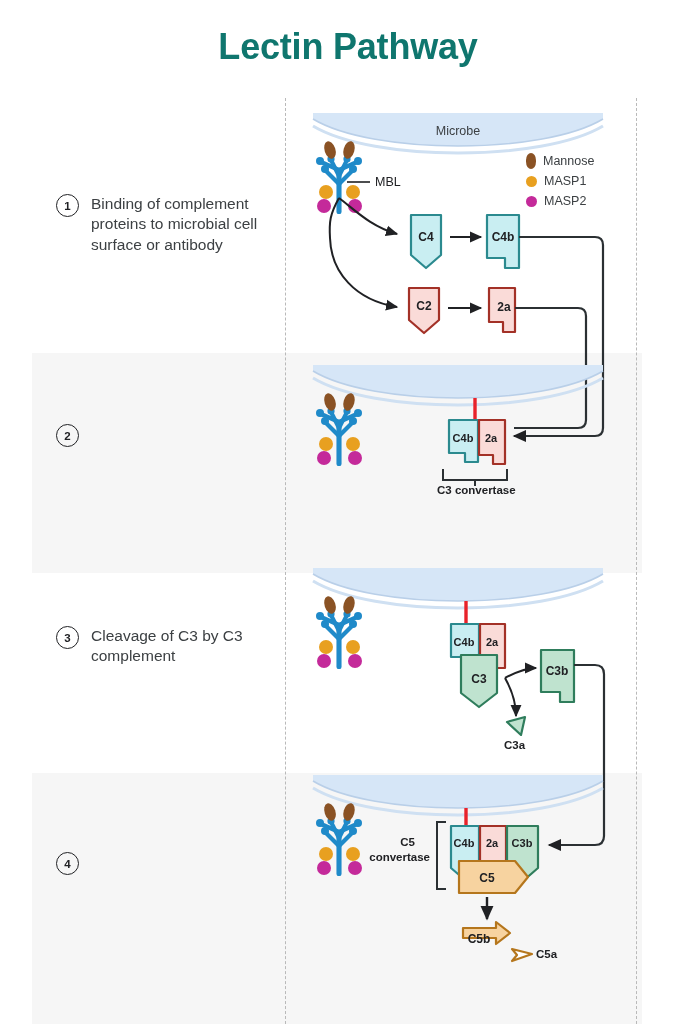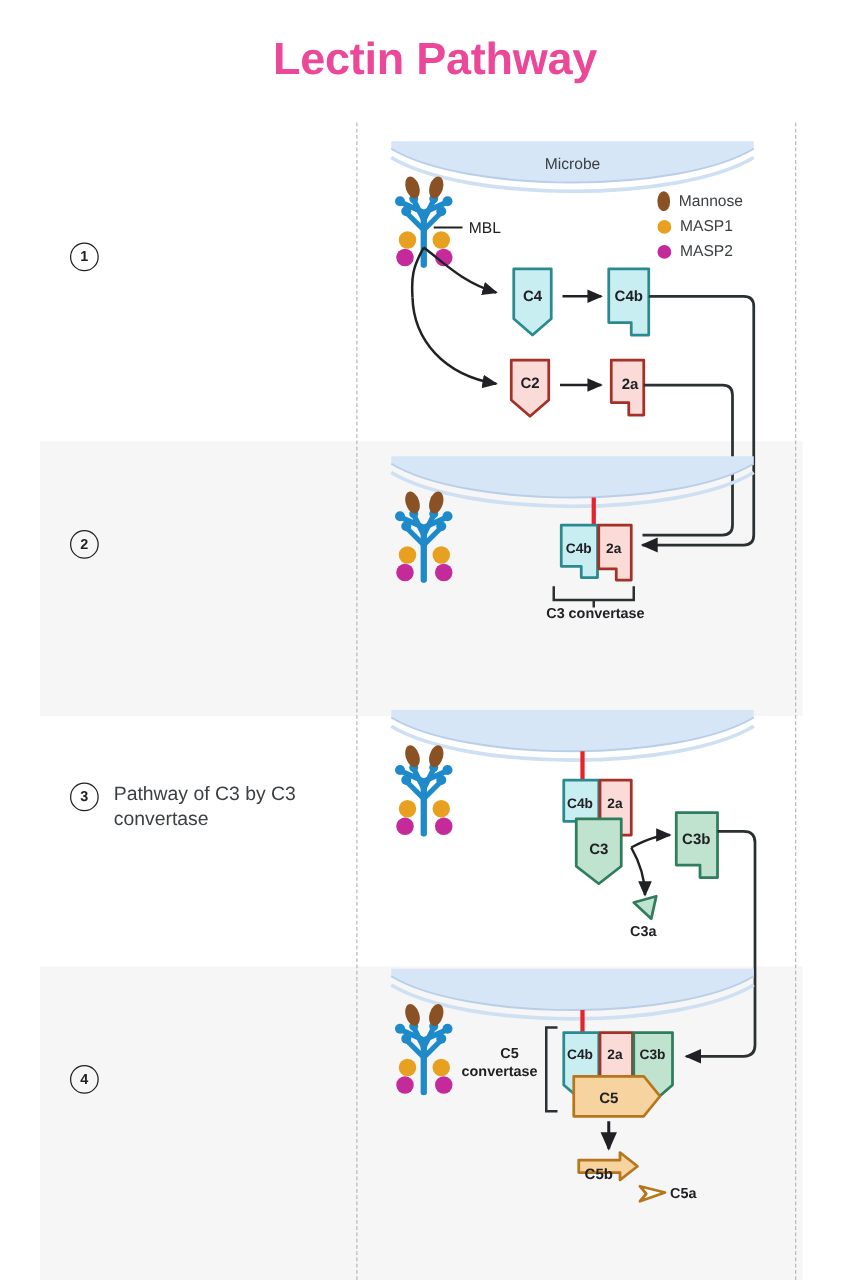--- a/index.html
+++ b/index.html
@@ -8,21 +8,21 @@
     background:#ffffff;
     font-family:"Liberation Sans", sans-serif;
     color:#3c4043;
   }
   #page{position:absolute;inset:0;}
 
   
   .title{
     position:absolute;left:0;top:26px;width:674px;
     text-align:center;
-    font-size:36px;font-weight:bold;color:#ec4899;
+    font-size:36px;font-weight:bold;color:#0f766e;
     letter-spacing:-0.2px;
     padding-left:22px;box-sizing:border-box;
   }
 
   
   .band{position:absolute;left:32px;width:610px;background:#f6f6f6;}
   #band2{top:353px;height:220px;}
   #band4{top:773px;height:251px;}
 
   
@@ -70,27 +70,28 @@
   <div class="band" id="band2"></div>
   <div class="band" id="band4"></div>
 
   <div class="guide" id="guideL"></div>
   <div class="guide" id="guideR"></div>
 
   <div class="title">Lectin Pathway</div>
 
   <div class="step" id="step1">
     <div class="step-num">1</div>
+    <div class="step-text">Binding of complement proteins to microbial cell surface or antibody</div>
   </div>
   <div class="step" id="step2">
     <div class="step-num">2</div>
   </div>
   <div class="step" id="step3">
     <div class="step-num">3</div>
-    <div class="step-text">Pathway of C3 by C3 convertase</div>
+    <div class="step-text">Cleavage of C3 by C3 complement</div>
   </div>
   <div class="step" id="step4">
     <div class="step-num">4</div>
   </div>
 
   <div class="legend">
     <div class="legend-row">
       <div class="sw-mannose"></div>
       <div class="legend-label">Mannose</div>
     </div>

